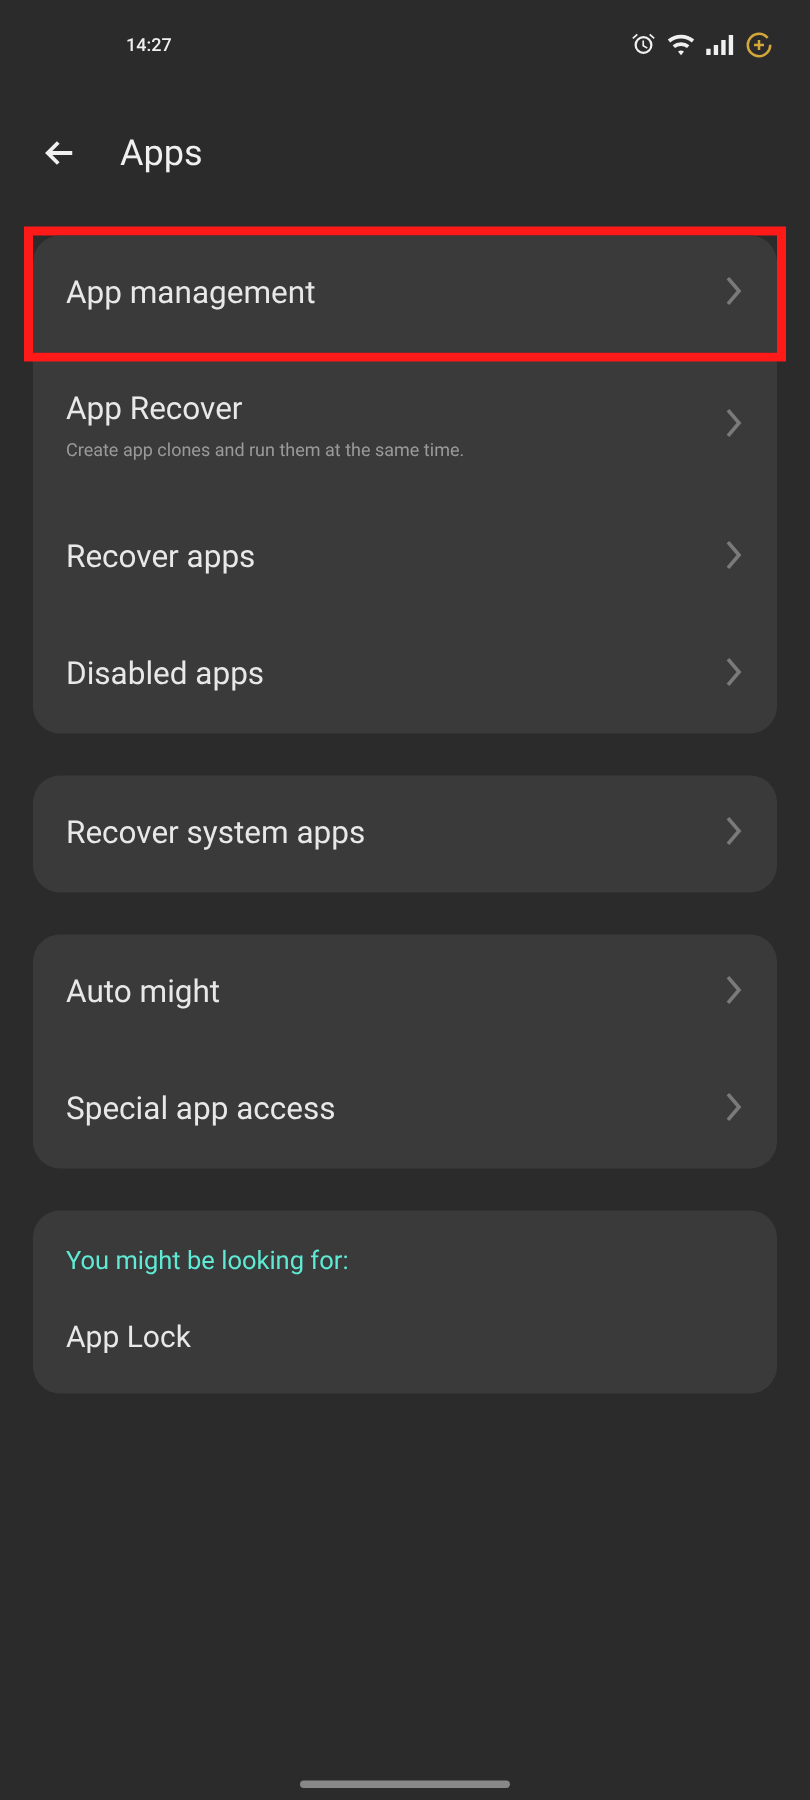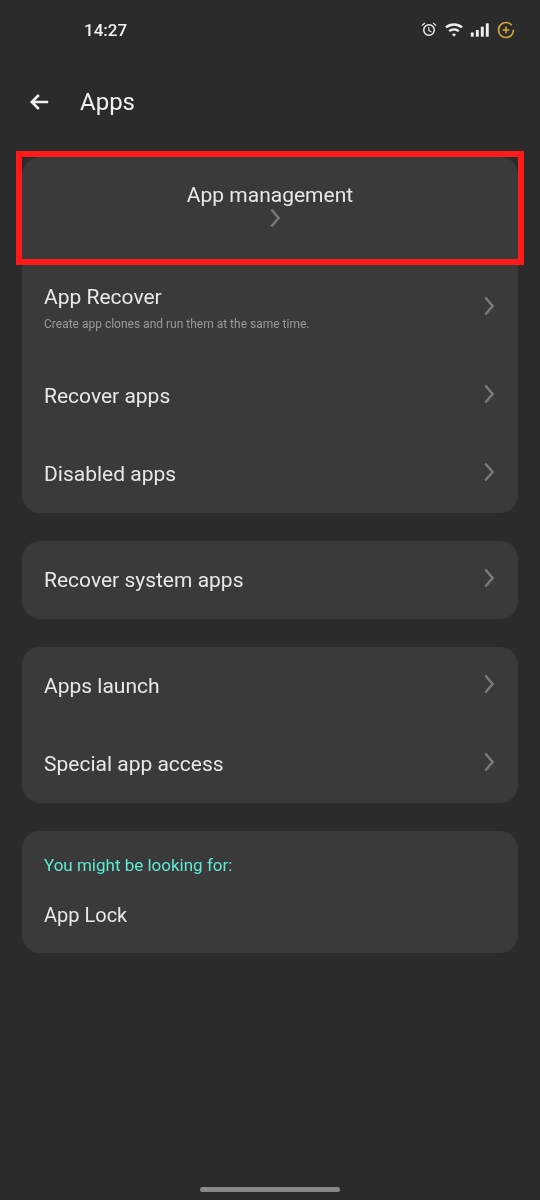--- a/index.html
+++ b/index.html
@@ -13,21 +13,21 @@
       position: relative;
     }
     
     
     .status-bar {
       display: flex;
       justify-content: space-between;
       align-items: center;
       padding: 12px 24px 8px;
       height: 56px;
-      font-size: 17px;
+      font-size: 12px;
       font-weight: 500;
       color: #f0f0f0;
     }
     .status-left {
       padding-left: 60px;
     }
     .status-right {
       display: flex;
       align-items: center;
       gap: 6px;
@@ -100,21 +100,20 @@
     .highlight-wrap {
       border: 6px solid #ff1a1a;
       border-radius: 0;
       margin: 0 -6px 0 -6px;
       position: relative;
       top: 3px;
     }
     .highlight-wrap .row {
       background: #3a3a3a;
       border-radius: 18px 18px 0 0;
-      flex-direction: column;
     }
     
     
     .suggestion-card {
       background: #3a3a3a;
       border-radius: 18px;
       padding: 24px 22px 26px;
       margin-bottom: 28px;
     }
     .suggestion-label {
@@ -240,21 +239,21 @@
         <svg width="14" height="22" viewBox="0 0 10 18" fill="none" stroke="currentColor" stroke-width="2">
             <path d="M2 2l6 7-6 7"></path>
           </svg>
       </span>
     </div>
   </div>
 
   <div class="card">
     <div class="row">
       <div class="row-text">
-        <div class="row-title">Apps launch</div>
+        <div class="row-title">Auto might</div>
       </div>
       <span class="chevron">
         <svg width="14" height="22" viewBox="0 0 10 18" fill="none" stroke="currentColor" stroke-width="2">
             <path d="M2 2l6 7-6 7"></path>
           </svg>
       </span>
     </div>
     <div class="row">
       <div class="row-text">
         <div class="row-title">Special app access</div>

